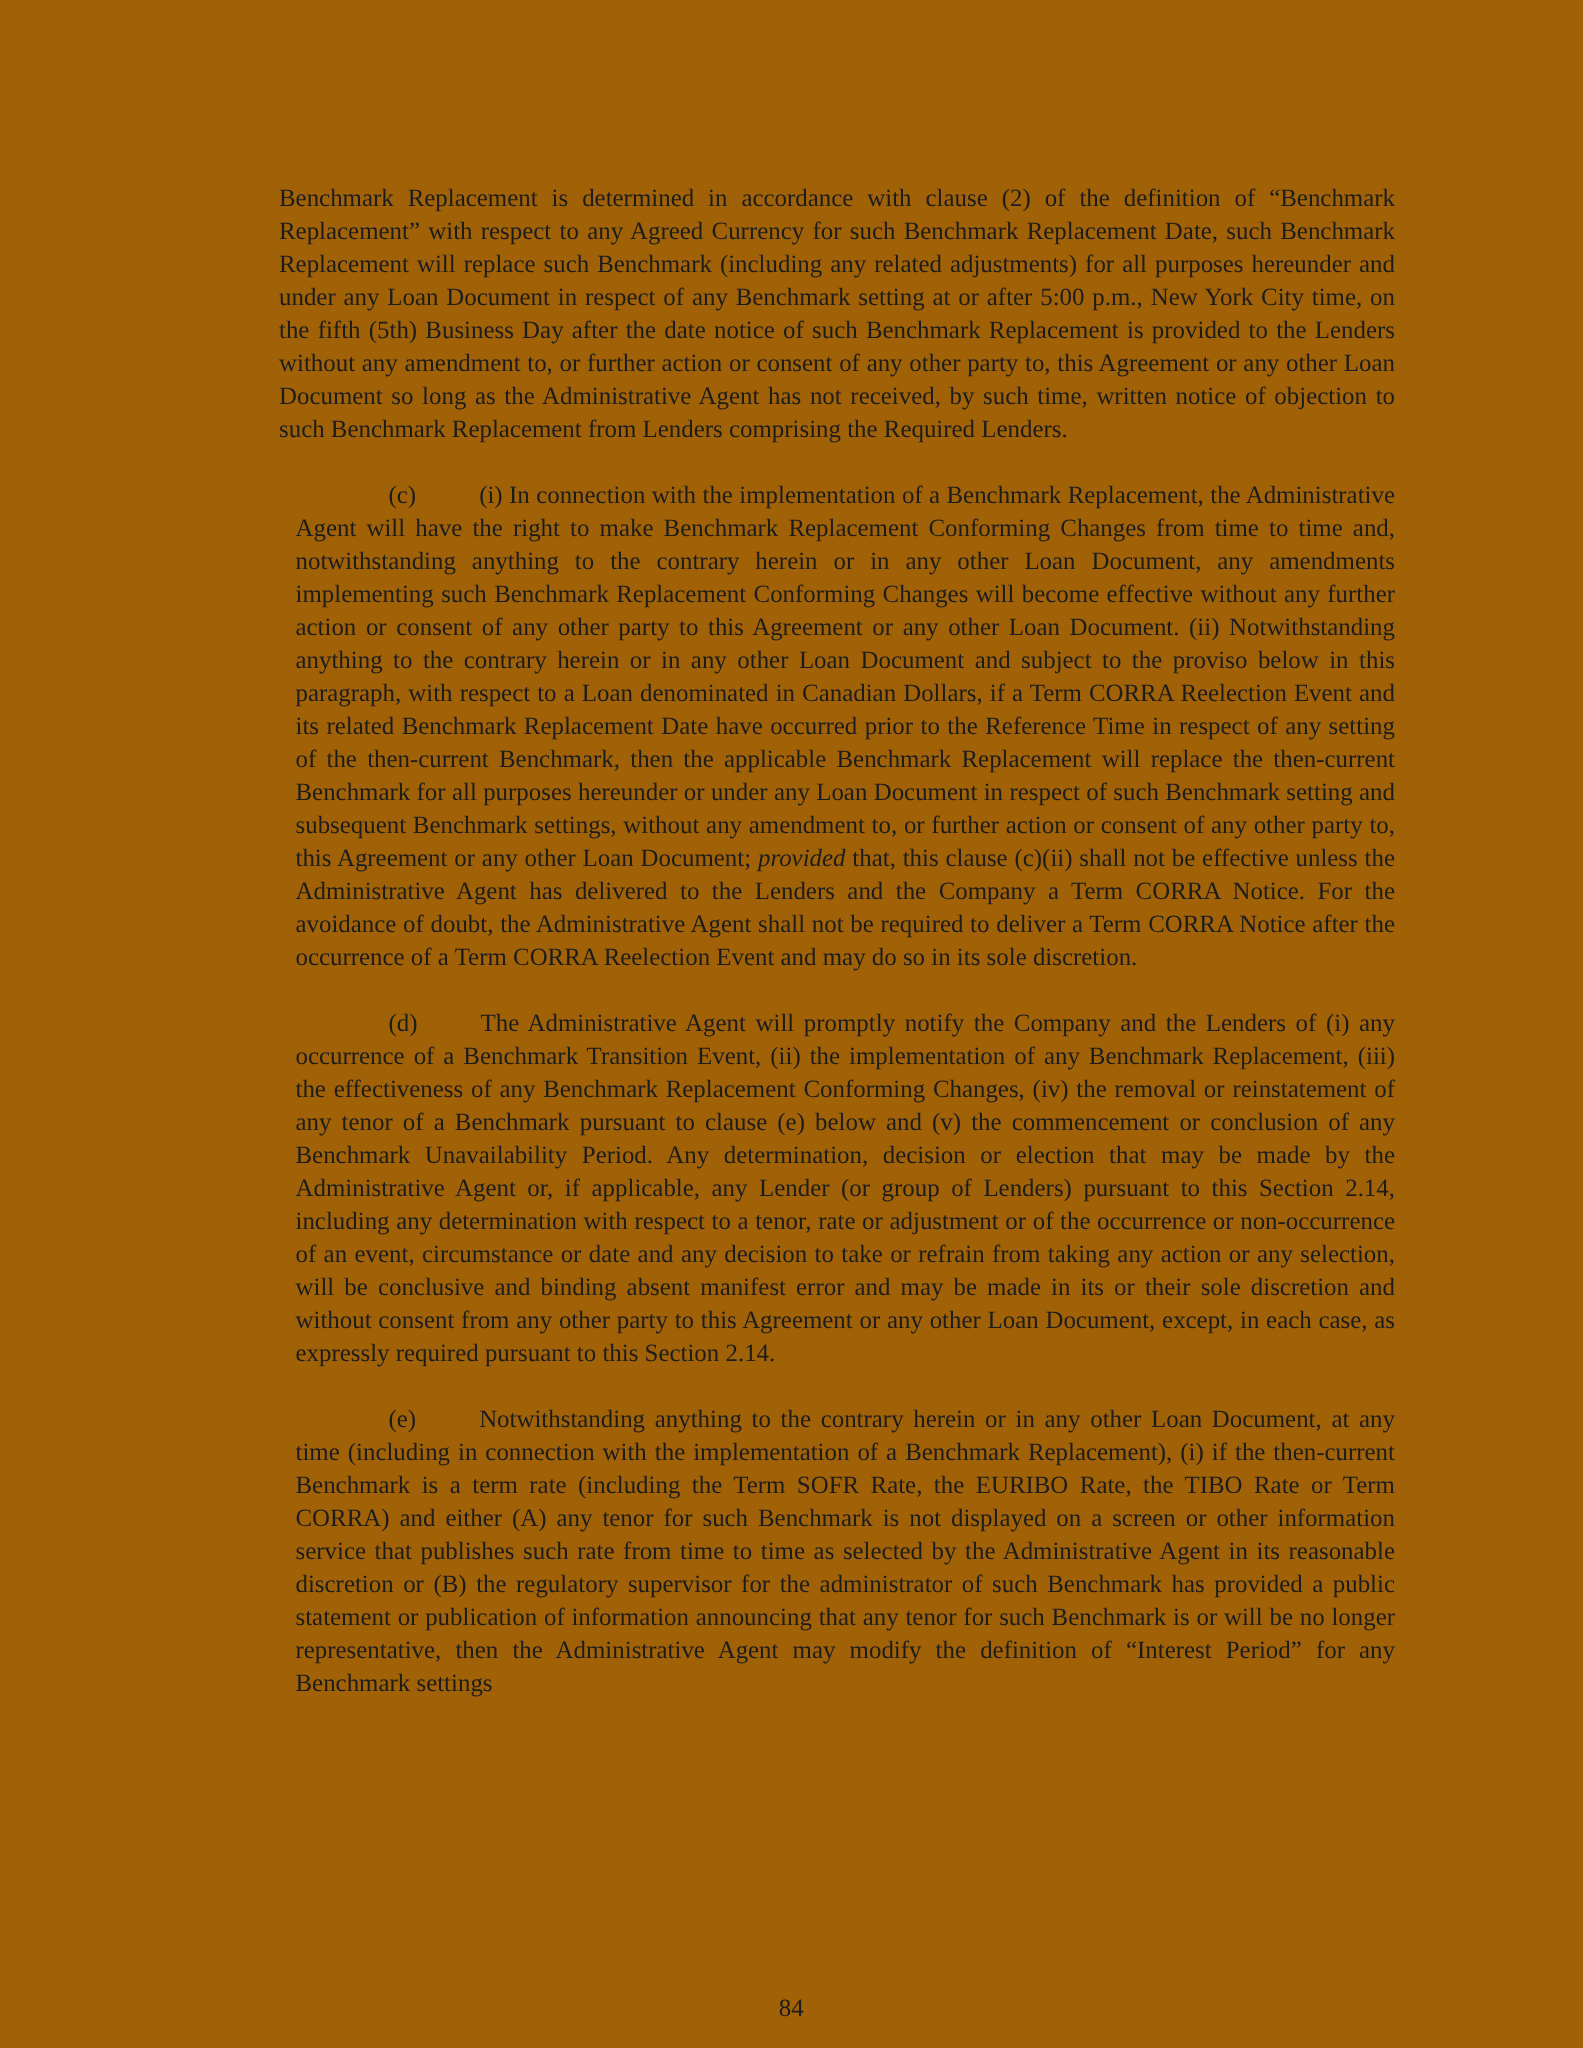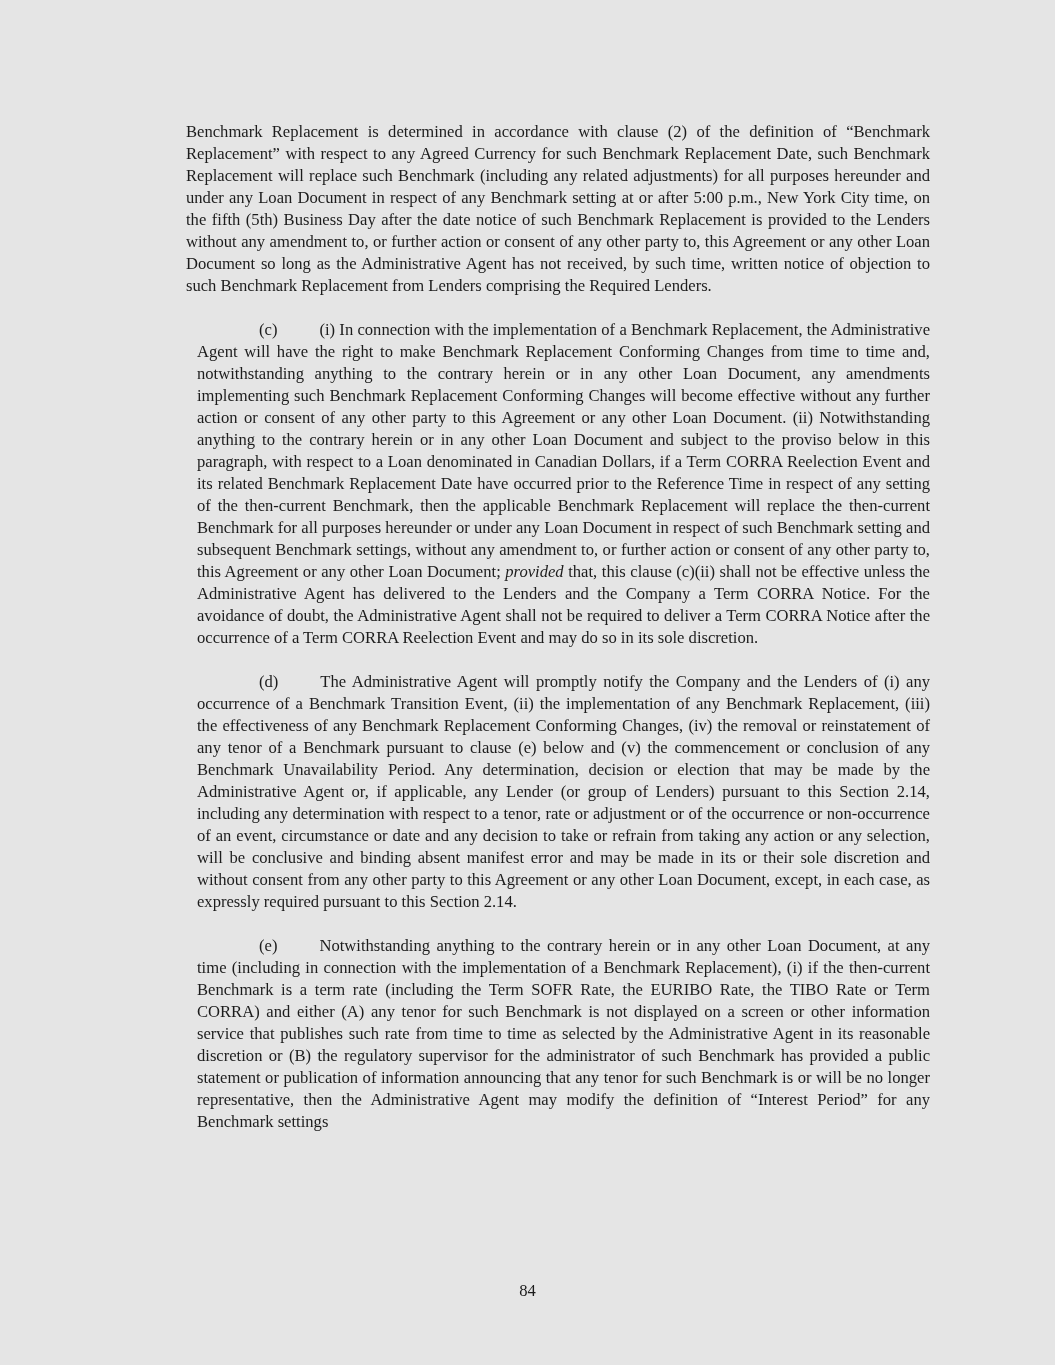--- a/index.html
+++ b/index.html
@@ -4,21 +4,21 @@
 <style>
   html, body {
     margin: 0;
     padding: 0;
     background: #ffffff;
   }
   .page {
     position: relative;
     width: 1055px;
     height: 1365px;
-    background: #e5e5e5;
+    background: #a16207;
     font-family: "Liberation Serif", serif;
     color: #1c1c1c;
     overflow: hidden;
   }
   .content {
     position: absolute;
     left: 186px;
     top: 121px;
     width: 744px;
     font-size: 16.6px;
@@ -34,21 +34,21 @@
   }
   .tab {
     display: inline-block;
     width: 42px;
   }
   .italic {
     font-style: italic;
   }
   .footer {
     position: absolute;
-    top: 1280px;
+    top: 1328px;
     left: 0;
     width: 100%;
     text-align: center;
     font-size: 16.6px;
     line-height: 22px;
   }
 </style>
 </head>
 <body>
 

